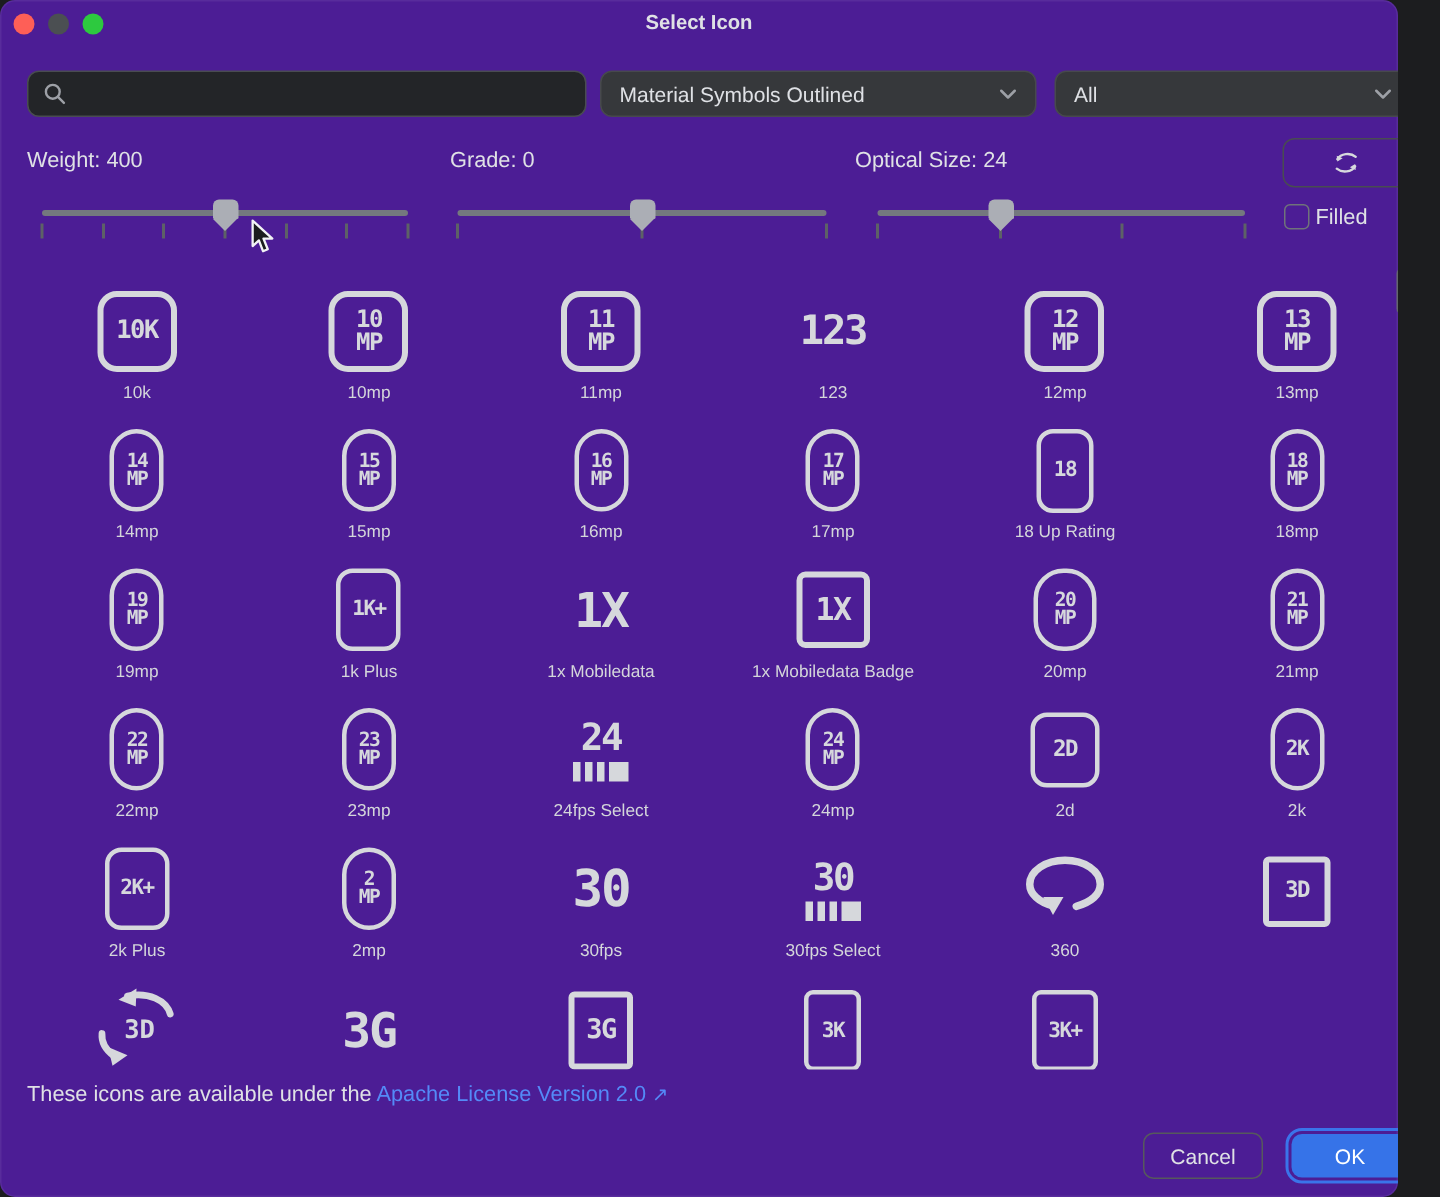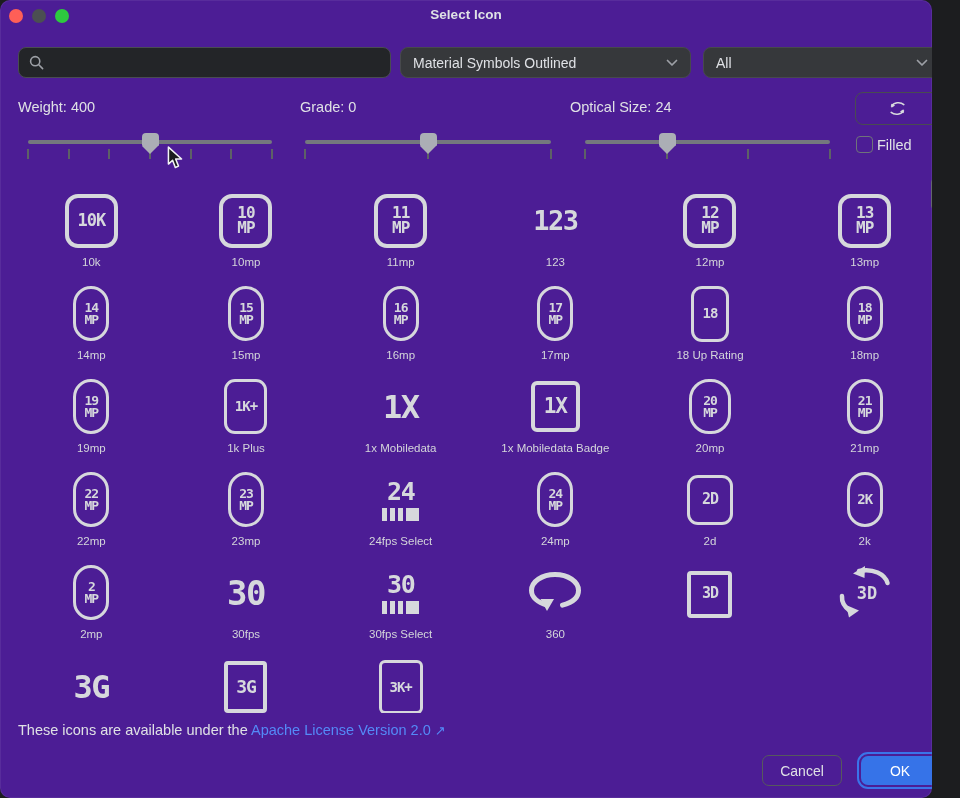--- a/index.html
+++ b/index.html
@@ -412,20 +412,30 @@
           <div class="box shape-pt">
             <div class="lines" style="font-size: 14px;">
               <span>2K</span>
             </div>
           </div>
         </div>
         <div class="cell-label">2k</div>
       </div>
       <div class="cell">
         <div class="icon-area">
+          <div class="box shape-ptw">
+            <div class="lines" style="font-size: 14px;">
+              <span>2K+</span>
+            </div>
+          </div>
+        </div>
+        <div class="cell-label">2k Plus</div>
+      </div>
+      <div class="cell">
+        <div class="icon-area">
           <div class="box shape-pt">
             <div class="lines" style="font-size: 13px;">
               <span>2</span>
               <span>MP</span>
             </div>
           </div>
         </div>
         <div class="cell-label">2mp</div>
       </div>
       <div class="cell">
@@ -490,20 +500,30 @@
           <div class="box shape-sharpb">
             <div class="lines" style="font-size: 18px;">
               <span>3G</span>
             </div>
           </div>
         </div>
         <div class="cell-label"></div>
       </div>
       <div class="cell">
         <div class="icon-area">
+          <div class="box shape-sharpPt">
+            <div class="lines" style="font-size: 14px;">
+              <span>3K</span>
+            </div>
+          </div>
+        </div>
+        <div class="cell-label"></div>
+      </div>
+      <div class="cell">
+        <div class="icon-area">
           <div class="box shape-sharpPtW">
             <div class="lines" style="font-size: 14px;">
               <span>3K+</span>
             </div>
           </div>
         </div>
         <div class="cell-label"></div>
       </div>
     </div>
   <div class="scroll-thumb"></div>

